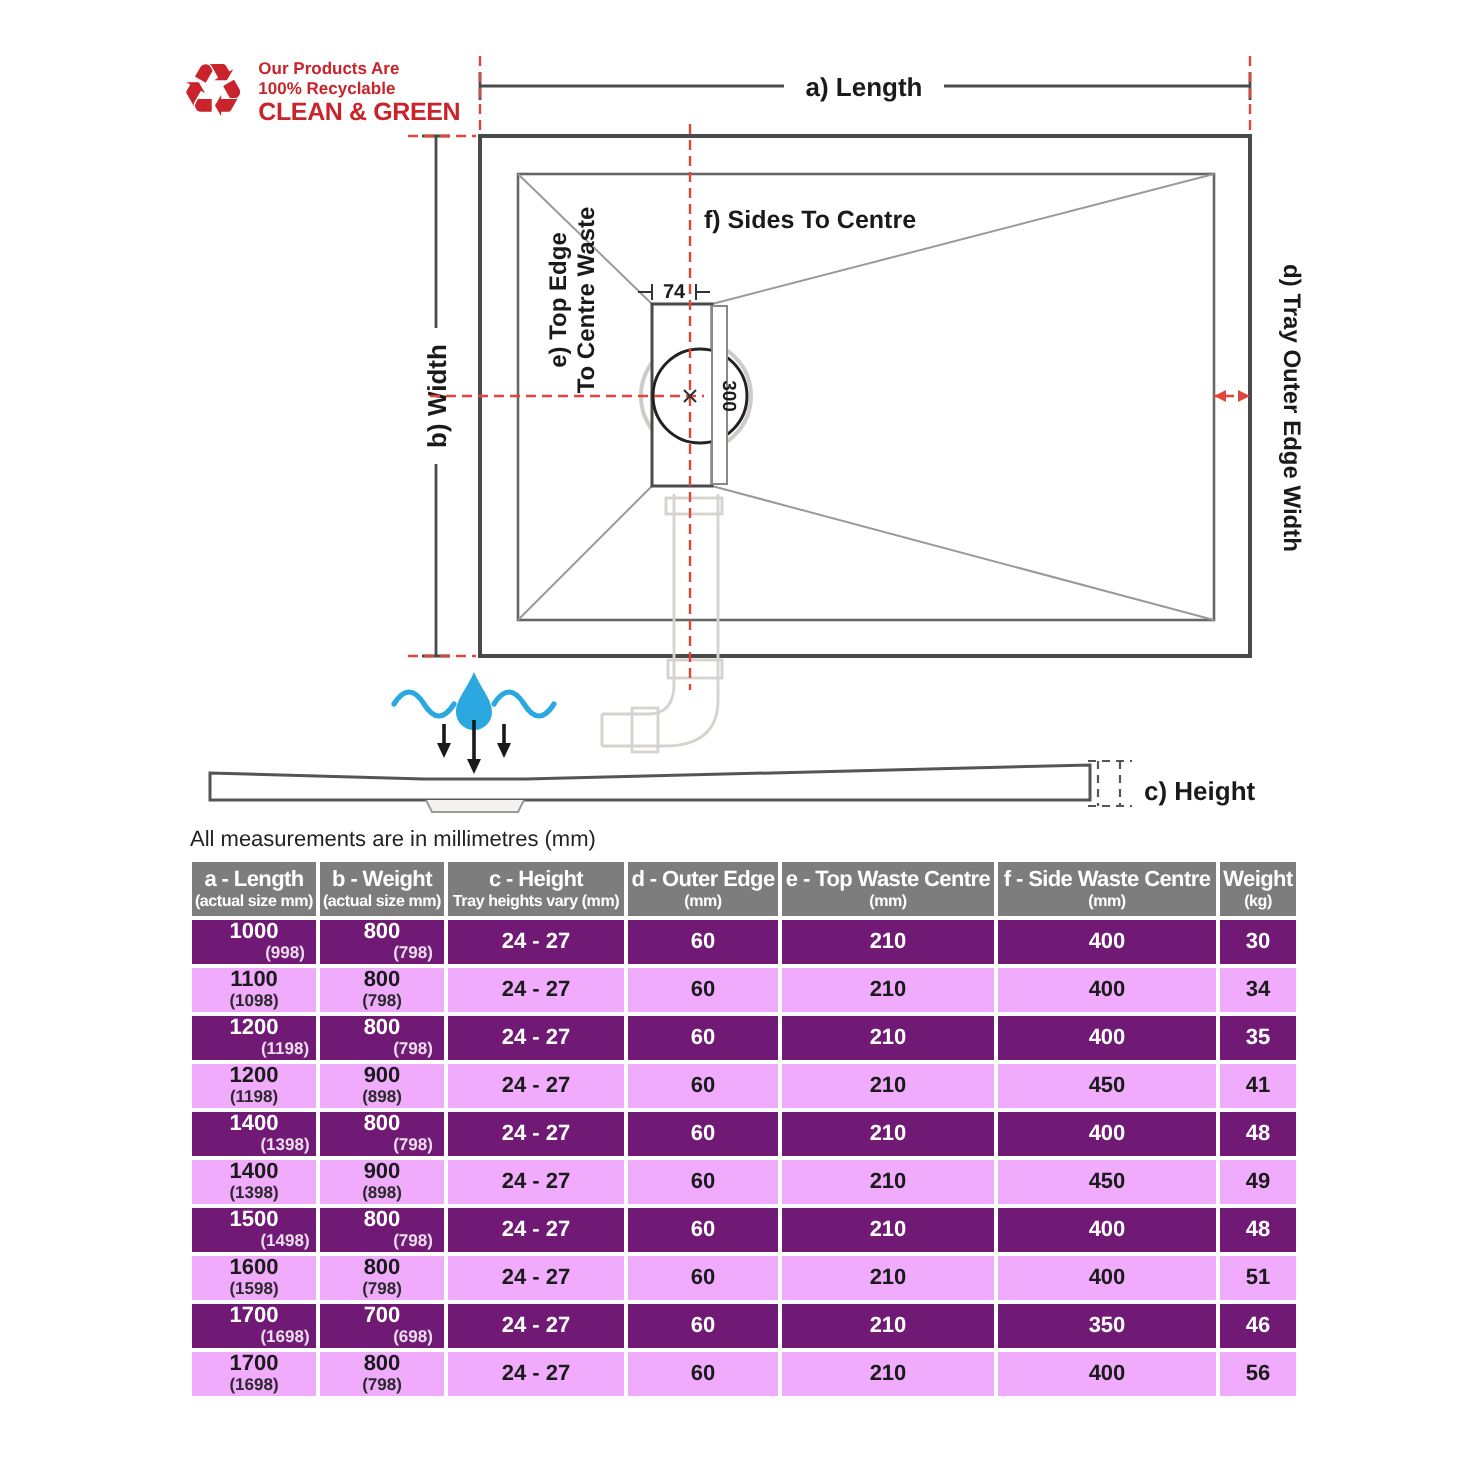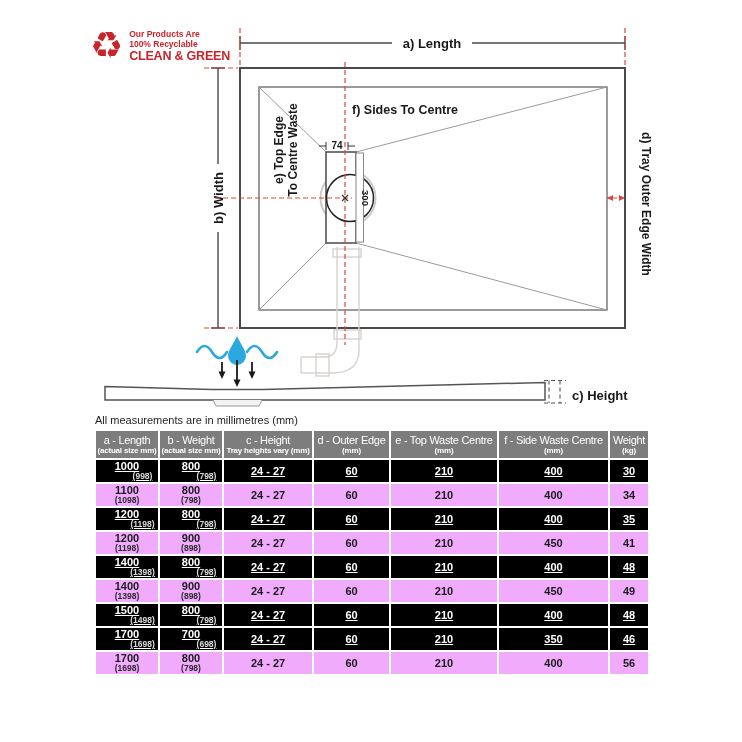--- a/index.html
+++ b/index.html
@@ -14,23 +14,23 @@
   
   .diagram{position:absolute;left:0;top:0;}
   .dimtext{font-weight:bold;fill:#1a1a1a;}
   
   .note{position:absolute;left:95px;top:414px;font-size:11px;color:#222;}
   
   table.spec{position:absolute;left:94px;top:429px;border-spacing:2px;background:#fff;
              table-layout:fixed;}
   table.spec th,table.spec td{padding:0;margin:0;text-align:center;vertical-align:middle;}
   table.spec th{background:#7d7d7d;color:#fff;height:27px;}
-  table.spec th .t{font-size:11px;font-weight:normal;letter-spacing:-0.3px;line-height:12px;}
+  table.spec th .t{font-size:11px;font-weight:bold;letter-spacing:-0.3px;line-height:12px;}
   table.spec th .st{font-size:8px;font-weight:bold;letter-spacing:-0.2px;line-height:9px;}
-  tr.dark td{background:#000000;color:#fff;text-decoration:underline;}
+  tr.dark td{background:#701a75;color:#fff;}
   tr.light td{background:#f0abfc;color:#1a1a1a;}
   table.spec td{height:22px;font-size:11px;font-weight:bold;}
   td .v{font-size:11px;font-weight:bold;line-height:11px;}
   td .s{font-size:8.5px;font-weight:bold;line-height:9px;}
   tr.dark td .s{color:rgba(255,255,255,0.85);margin-left:31px;}
   tr.light td .s{color:#2a2a2a;}
 </style>
 </head>
 <body>
 
@@ -253,20 +253,35 @@
         <td>
             <div class="v">800</div>
             <div class="s">(798)</div>
           </td>
         <td>24 - 27</td>
         <td>60</td>
         <td>210</td>
         <td>400</td>
         <td>48</td>
       </tr>
+      <tr class="light">
+        <td>
+            <div class="v">1600</div>
+            <div class="s">(1598)</div>
+          </td>
+        <td>
+            <div class="v">800</div>
+            <div class="s">(798)</div>
+          </td>
+        <td>24 - 27</td>
+        <td>60</td>
+        <td>210</td>
+        <td>400</td>
+        <td>51</td>
+      </tr>
       <tr class="dark">
         <td>
             <div class="v">1700</div>
             <div class="s">(1698)</div>
           </td>
         <td>
             <div class="v">700</div>
             <div class="s">(698)</div>
           </td>
         <td>24 - 27</td>

